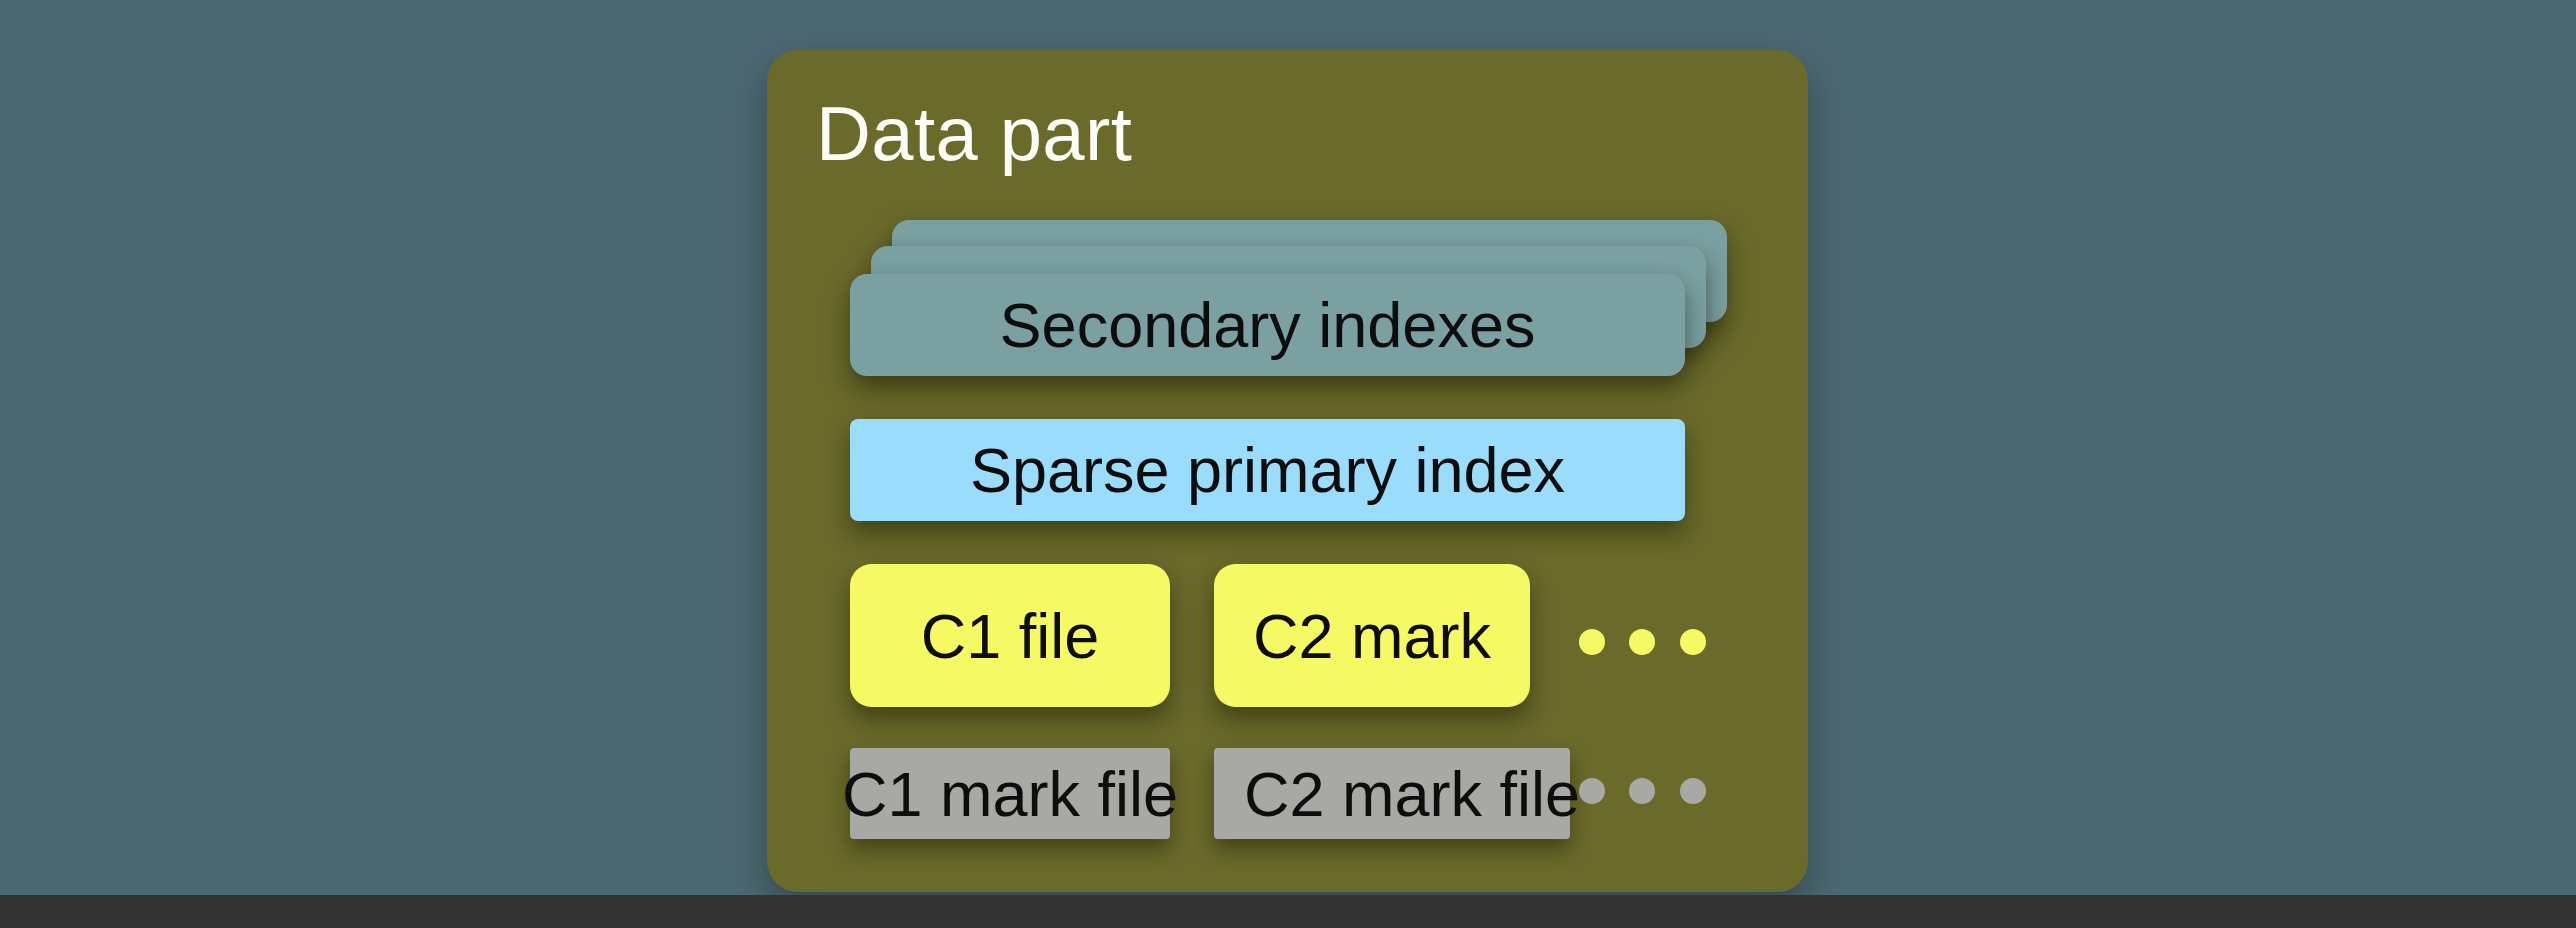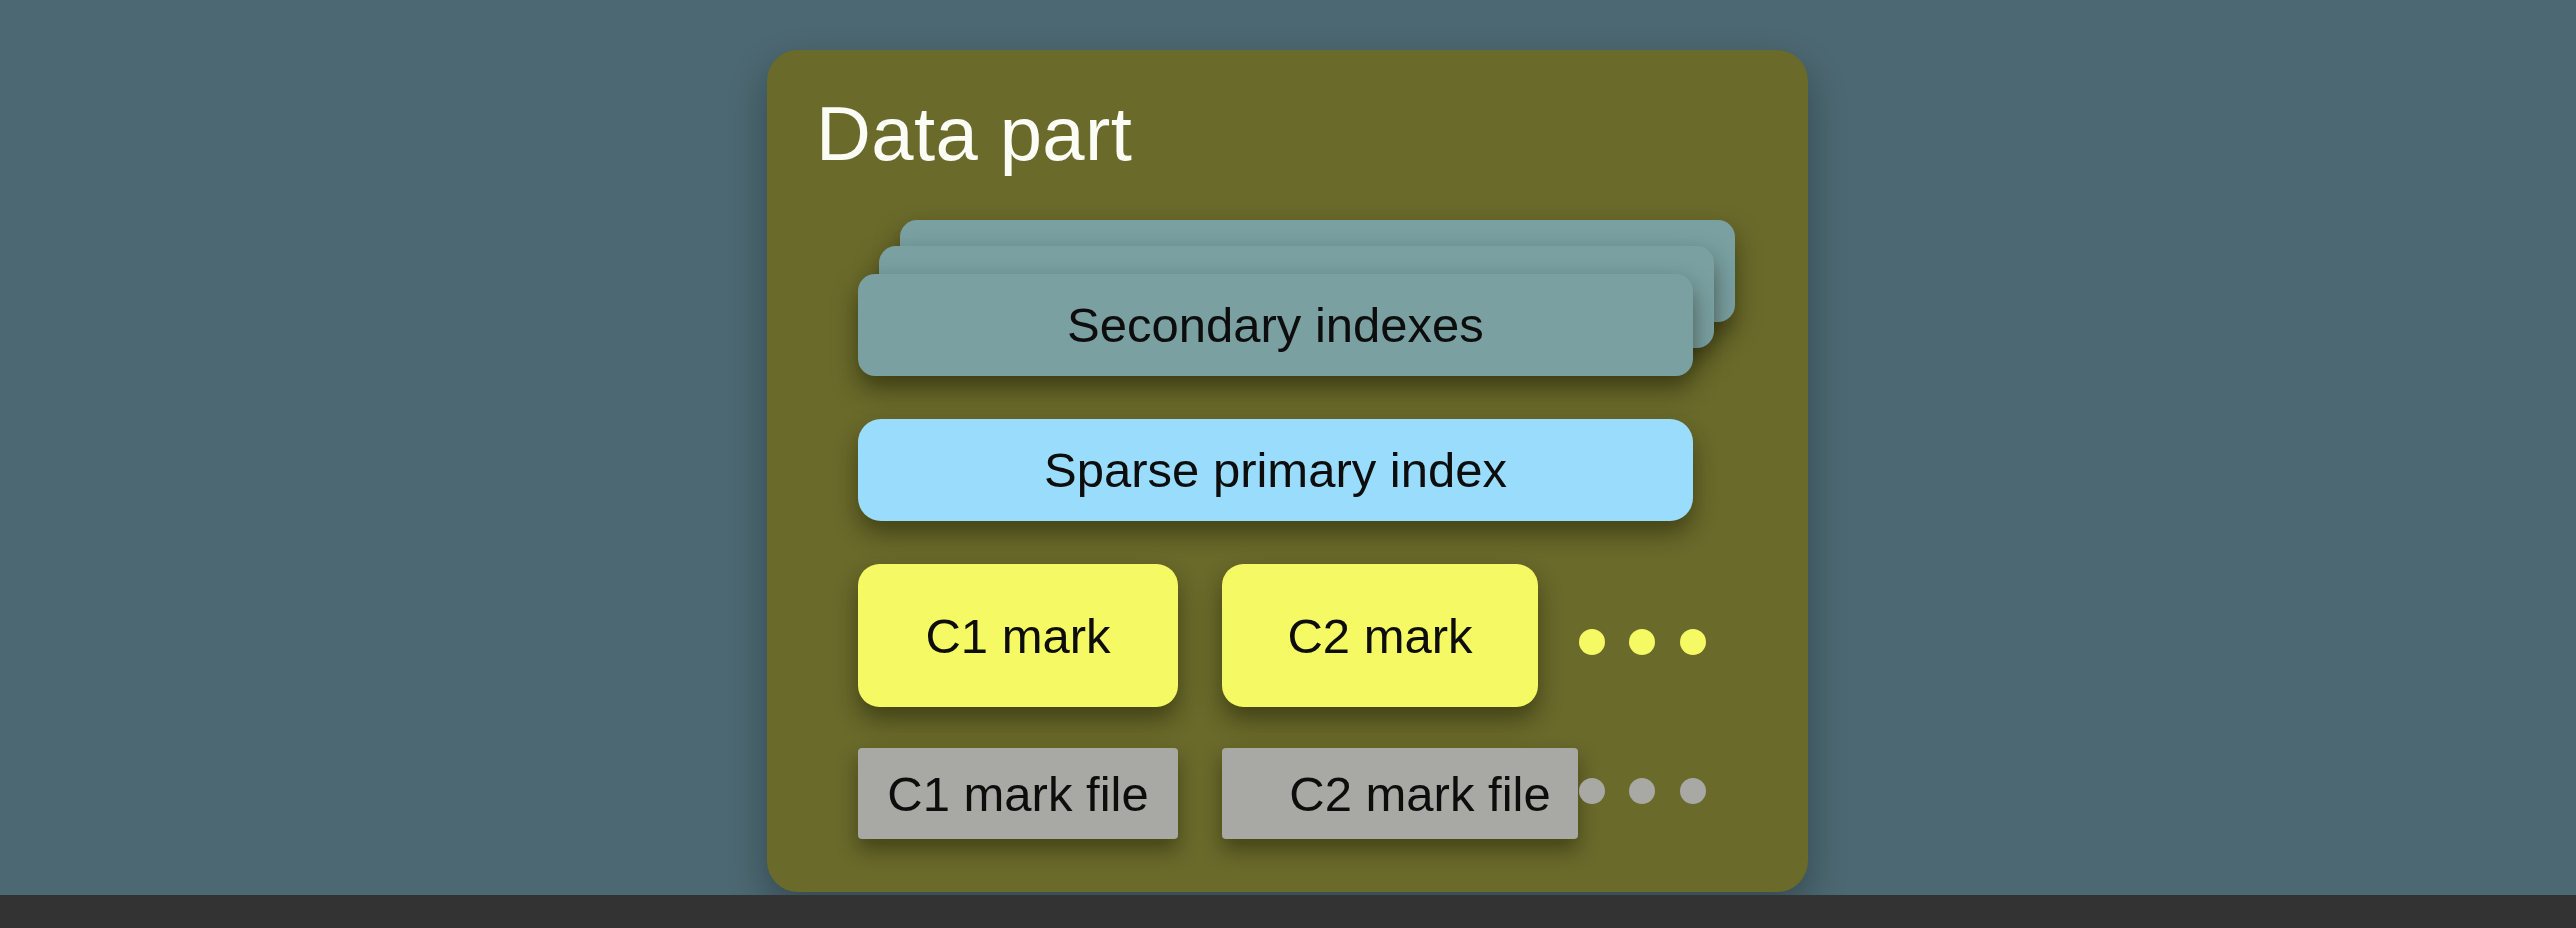--- a/index.html
+++ b/index.html
@@ -25,39 +25,38 @@
     line-height:1.1;
     font-weight:400;
     color:var(--title-ink,#fcfcf6);
     letter-spacing:0.4px;
     white-space:nowrap;
   }
   .card{
     position:absolute;
     display:flex;align-items:center;justify-content:center;
     color:var(--ink,#0d0d0d);
-    font-size:49px;
+    font-size:63px;
     white-space:nowrap;
-    margin-left:8px;
   }
   .card span{display:block;}
   
   .layer{
     width:835px;height:102px;
     border-radius:17px;
     background:var(--teal,#7aa0a2);
     box-shadow:0 12.2px 23px rgba(22,22,0,0.50);
   }
   .layer.back  {left:125px;top:170px;z-index:1;}
   .layer.mid   {left:104px;top:196px;z-index:2;}
   .layer.front {left:83px;top:224px;z-index:3;}
   .primary{
     left:83px;top:369px;
     width:835px;height:102px;
-    border-radius:23px;
+    border-radius:8px;
     background:var(--blue,#9adcfc);
     box-shadow:0 12.2px 23px rgba(22,22,0,0.48);
     z-index:3;
   }
   .data-box{
     top:514px;
     width:320px;height:143px;
     border-radius:21.4px;
     background:var(--yellow,#f5f964);
     box-shadow:0 12.2px 23px rgba(22,22,0,0.48);
@@ -98,21 +97,21 @@
     <div class="card layer mid"></div>
     <div class="card layer front">
       <span>Secondary indexes</span>
     </div>
 
     <div class="card primary">
       <span>Sparse primary index</span>
     </div>
 
     <div class="card data-box c1">
-      <span>C1 mark</span>
+      <span>C1 file</span>
     </div>
     <div class="card data-box c2">
       <span>C2 mark</span>
     </div>
     <div class="dots yellow">
         <span class="dot"></span>
         <span class="dot"></span>
         <span class="dot"></span>
       </div>
 

